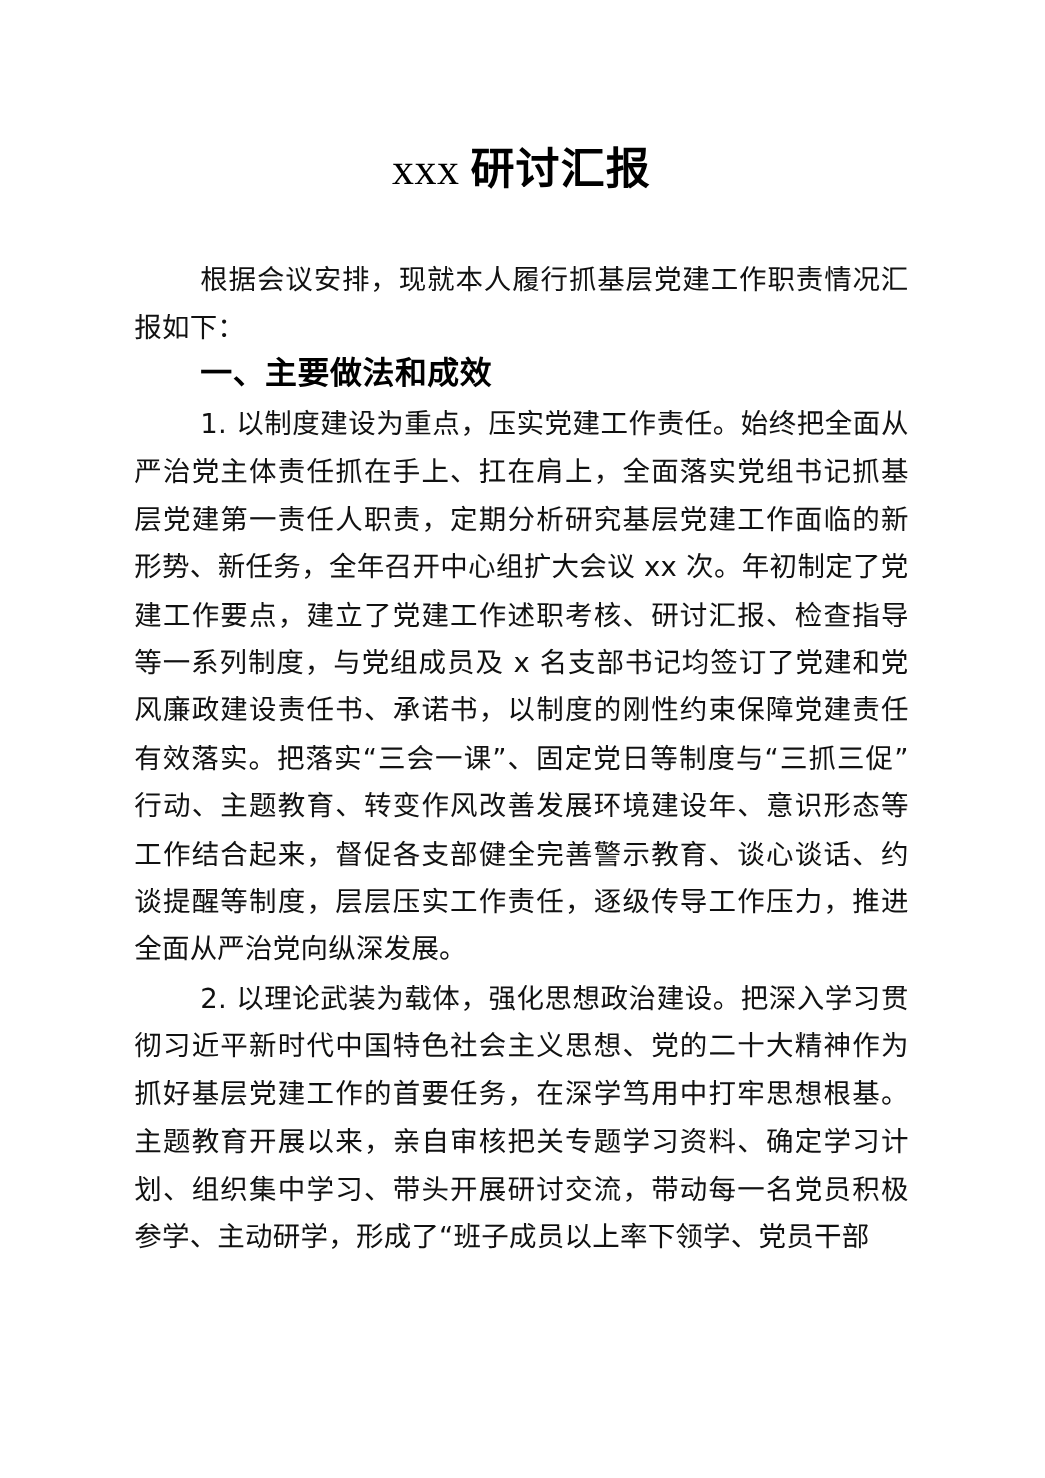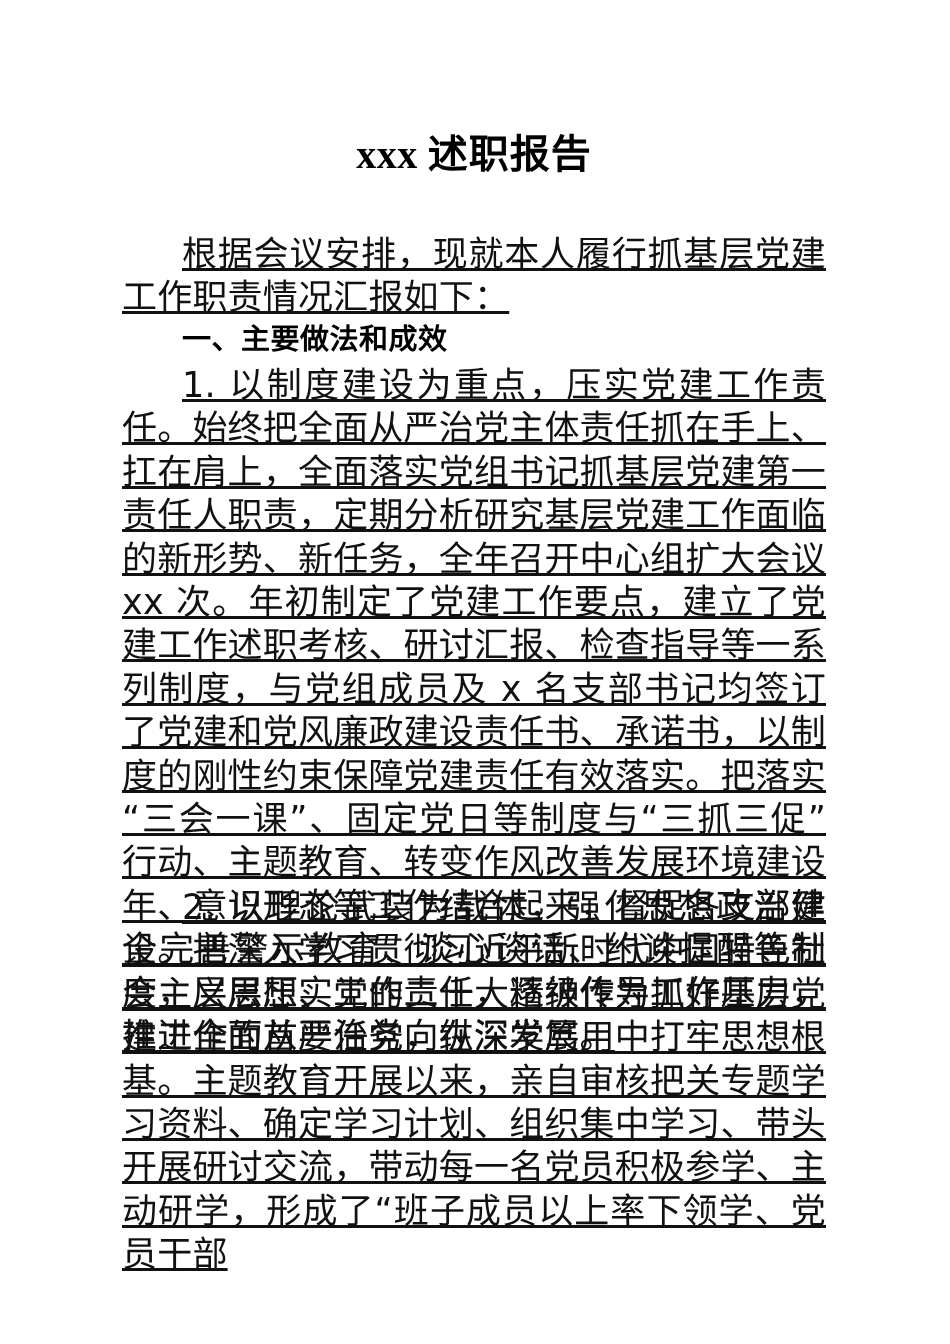--- a/index.html
+++ b/index.html
@@ -42,45 +42,44 @@
     line-height: 44px;
     letter-spacing: 0px;
     position: absolute;
     left: 0;
     top: 132px;
     width: 704px;
     white-space: nowrap;
   }
   .doc-title .latin {
     font-family: "Liberation Serif", "DejaVu Serif", serif;
-    font-weight: 700;
+    font-weight: 400;
     letter-spacing: 0.5px;
   }
   .doc-title .cjk {
     font-family: "DejaVu Sans", "Liberation Sans", sans-serif;
     font-weight: 700;
     letter-spacing: 1px;
   }
 
   
   .para {
     position: absolute;
     left: 0;
     width: 704px;
     margin: 0;
     padding: 0;
     font-family: "DejaVu Sans", "Liberation Sans", sans-serif;
     font-weight: 400;
-    font-size: 35px;
+    font-size: 25px;
     line-height: 43.4px;
     text-align: justify;
     text-justify: inter-character;
     letter-spacing: 0.2px;
     color: #111111;
-    text-decoration: underline;
   }
   .para.indent {
     text-indent: 60px;
   }
 
   .section-heading {
     position: absolute;
     left: 0;
     width: 704px;
     margin: 0;
@@ -99,21 +98,21 @@
   #heading-one     { top: 320px; }
   #body-para-1     { top: 364px; }
   #body-para-2     { top: 886px; }
 </style>
 </head>
 <body>
 
 <div class="page">
   <div class="page-body">
 
-    <h1 class="doc-title"><span class="latin">xxx</span> <span class="cjk">述职报告</span></h1>
+    <h1 class="doc-title"><span class="latin">xxx</span> <span class="cjk">研讨汇报</span></h1>
 
     <p class="para indent" id="intro-para">根据会议安排，现就本人履行抓基层党建工作职责情况汇报如下：</p>
 
     <h2 class="section-heading" id="heading-one">一、主要做法和成效</h2>
 
     <p class="para indent" id="body-para-1">1. 以制度建设为重点，压实党建工作责任。始终把全面从严治党主体责任抓在手上、扛在肩上，全面落实党组书记抓基层党建第一责任人职责，定期分析研究基层党建工作面临的新形势、新任务，全年召开中心组扩大会议 xx 次。年初制定了党建工作要点，建立了党建工作述职考核、研讨汇报、检查指导等一系列制度，与党组成员及 x 名支部书记均签订了党建和党风廉政建设责任书、承诺书，以制度的刚性约束保障党建责任有效落实。把落实“三会一课”、固定党日等制度与“三抓三促”行动、主题教育、转变作风改善发展环境建设年、意识形态等工作结合起来，督促各支部健全完善警示教育、谈心谈话、约谈提醒等制度，层层压实工作责任，逐级传导工作压力，推进全面从严治党向纵深发展。</p>
 
     <p class="para indent" id="body-para-2">2. 以理论武装为载体，强化思想政治建设。把深入学习贯彻习近平新时代中国特色社会主义思想、党的二十大精神作为抓好基层党建工作的首要任务，在深学笃用中打牢思想根基。主题教育开展以来，亲自审核把关专题学习资料、确定学习计划、组织集中学习、带头开展研讨交流，带动每一名党员积极参学、主动研学，形成了“班子成员以上率下领学、党员干部</p>
 
   </div>

